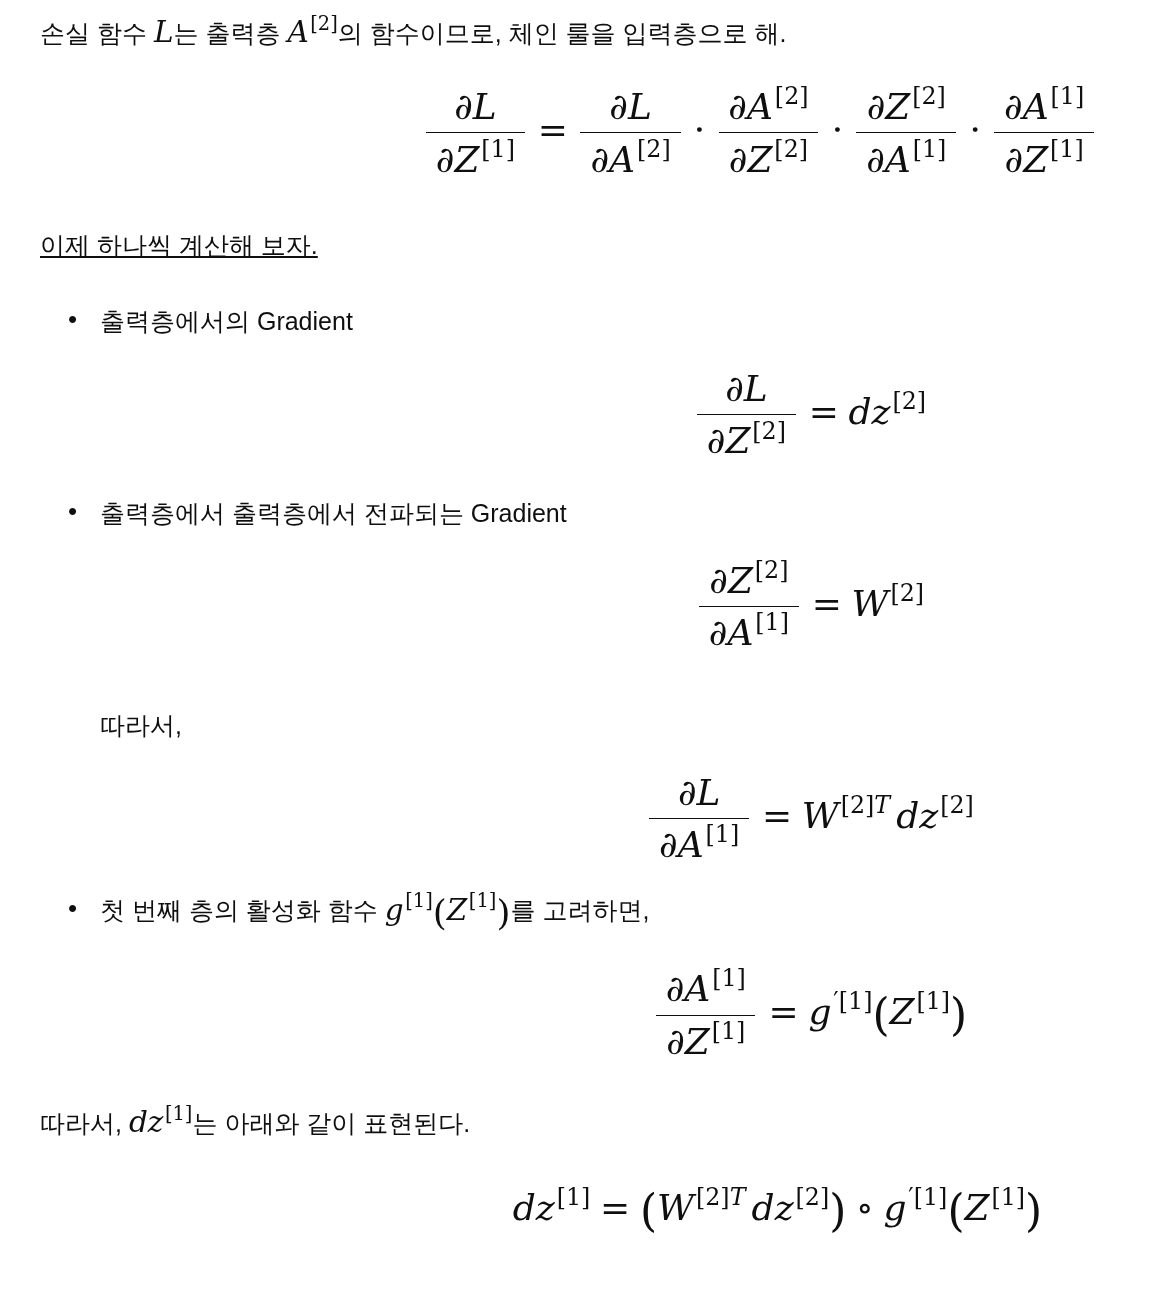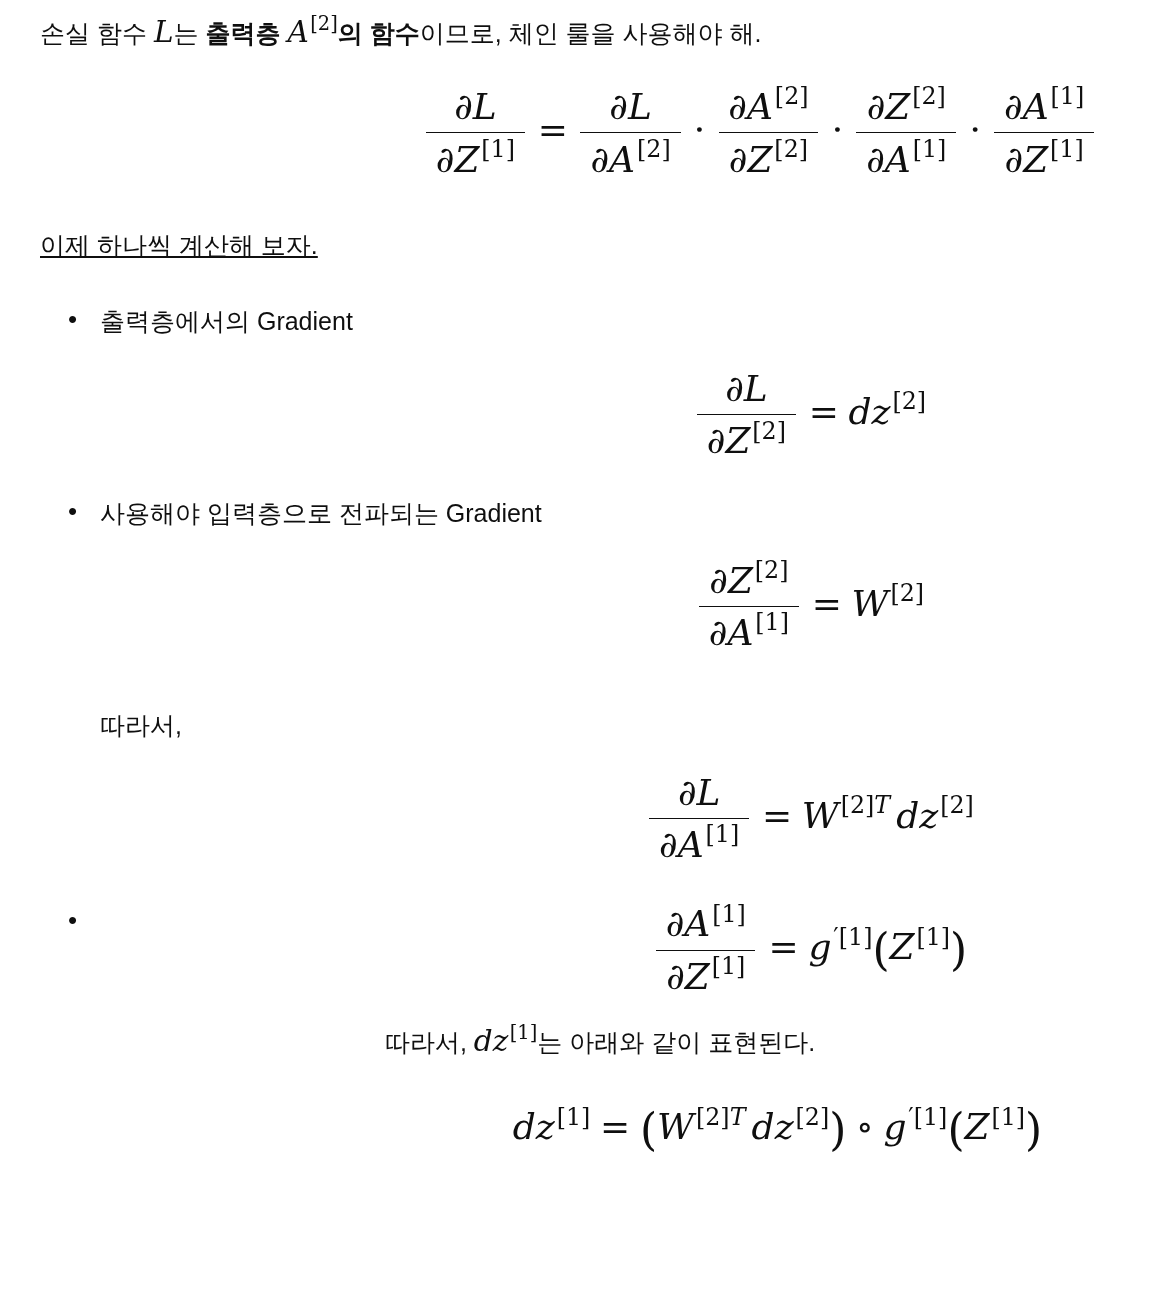--- a/index.html
+++ b/index.html
@@ -4,21 +4,21 @@
 <style>
   html,body{margin:0;padding:0;background:#ffffff;}
   .doc{
     width:1160px;height:1306px;overflow:hidden;box-sizing:border-box;
     padding:14px 0 0 40px;
     font-family:"Liberation Sans","DejaVu Sans",sans-serif;
     font-size:25px;line-height:38px;color:#0f0f0f;background:#ffffff;
   }
   .para{margin:0;}
   .run{white-space:pre-wrap;}
-  .bold{font-weight:700;}
+  .bold{font-weight:400;}
 
   
   .math{font-family:"DejaVu Serif","Liberation Serif",serif;font-style:normal;}
   .imath{font-size:1.18em;line-height:1;}
   .imath *{line-height:1;}
   .eq{display:inline-block;font-size:36px;line-height:1.2;}
   .mi{font-style:italic;}
   .mr{font-style:normal;}
   .mo{font-style:normal;margin:0 0.27em;}
   .mp{font-style:normal;font-size:1.22em;vertical-align:-0.13em;line-height:1;}
@@ -36,29 +36,29 @@
   .points{list-style:none;margin:38px 0 0 0;padding:0 0 0 60px;}
   .points li{position:relative;}
   .points li:nth-child(2){margin-top:32px;}
   .points li:nth-child(3){margin-top:26px;}
   .bullet{position:absolute;left:-32px;top:-2px;font-size:26px;}
   .li-head{font-weight:400;}
   .eqm{margin-top:28px;}
   .eqm2{margin-top:38px;}
   .note{margin-top:52px;}
   .detail{margin-top:8px;}
-  .close{margin-top:26px;text-align:center;}
+  .close{margin-top:42px;}
   .eq-final{margin-top:44px;width:1475px;text-align:center;}
 </style>
 </head>
 <body>
 
 <div class="doc">
 
-  <div class="para"><span class="run">손실 함수 </span><span class="math imath"><span class="mi">L</span></span><span class="run">는 </span><span class="run bold">출력층 </span><span class="math imath"><span class="mi">A</span><span class="msup"><span class="mr">[2]</span></span></span><span class="run bold">의 함수</span><span class="run">이므로, 체인 룰을 사용해야 해.</span></div>
+  <div class="para"><span class="run">손실 함수 </span><span class="math imath"><span class="mi">L</span></span><span class="run">는 </span><span class="run bold">출력층 </span><span class="math imath"><span class="mi">A</span><span class="msup"><span class="mr">[2]</span></span></span><span class="run bold">의 함수</span><span class="run">이므로, 체인 룰을 입력층으로 해.</span></div>
 
   <div class="eq-wide eq-block-top">
     <span class="math eq"><span class="mfrac">
           <span class="fn"><span class="mi">∂L</span></span>
           <span class="fd"><span class="mi">∂Z</span><span class="msup"><span class="mr">[1]</span></span></span>
         </span><span class="mo">=</span><span class="mfrac">
           <span class="fn"><span class="mi">∂L</span></span>
           <span class="fd"><span class="mi">∂A</span><span class="msup"><span class="mr">[2]</span></span></span>
         </span><span class="mo">⋅</span><span class="mfrac">
           <span class="fn"><span class="mi">∂A</span><span class="msup"><span class="mr">[2]</span></span></span>
@@ -82,38 +82,39 @@
       <div class="eq-listw eqm">
         <span class="math eq"><span class="mfrac">
               <span class="fn"><span class="mi">∂L</span></span>
               <span class="fd"><span class="mi">∂Z</span><span class="msup"><span class="mr">[2]</span></span></span>
             </span><span class="mo">=</span><span class="mi">dz</span><span class="msup"><span class="mr">[2]</span></span></span>
       </div>
     </li>
 
     <li>
       <span class="bullet">•</span>
-      <div class="li-head">사용해야 입력층으로 전파되는 Gradient</div>
+      <div class="li-head">출력층에서 출력층에서 전파되는 Gradient</div>
       <div class="eq-listw eqm">
         <span class="math eq"><span class="mfrac">
               <span class="fn"><span class="mi">∂Z</span><span class="msup"><span class="mr">[2]</span></span></span>
               <span class="fd"><span class="mi">∂A</span><span class="msup"><span class="mr">[1]</span></span></span>
             </span><span class="mo">=</span><span class="mi">W</span><span class="msup"><span class="mr">[2]</span></span></span>
       </div>
       <div class="para note">따라서,</div>
       <div class="eq-listw eqm">
         <span class="math eq"><span class="mfrac">
               <span class="fn"><span class="mi">∂L</span></span>
               <span class="fd"><span class="mi">∂A</span><span class="msup"><span class="mr">[1]</span></span></span>
             </span><span class="mo">=</span><span class="mi">W</span><span class="msup"><span class="mr">[2]</span><span class="mi">T</span></span><span class="msp"></span><span class="mi">dz</span><span class="msup"><span class="mr">[2]</span></span></span>
       </div>
     </li>
 
     <li>
       <span class="bullet">•</span>
+      <div class="para detail"><span class="run">첫 번째 층의 활성화 함수 </span><span class="math imath"><span class="mi">g</span><span class="msup"><span class="mr">[1]</span></span><span class="mp">(</span><span class="mi">Z</span><span class="msup"><span class="mr">[1]</span></span><span class="mp">)</span></span><span class="run">를 고려하면,</span></div>
       <div class="eq-listw eqm2">
         <span class="math eq"><span class="mfrac">
               <span class="fn"><span class="mi">∂A</span><span class="msup"><span class="mr">[1]</span></span></span>
               <span class="fd"><span class="mi">∂Z</span><span class="msup"><span class="mr">[1]</span></span></span>
             </span><span class="mo">=</span><span class="mi">g</span><span class="msup"><span class="mr">′[1]</span></span><span class="mp">(</span><span class="mi">Z</span><span class="msup"><span class="mr">[1]</span></span><span class="mp">)</span></span>
       </div>
     </li>
 
   </ul>
 

